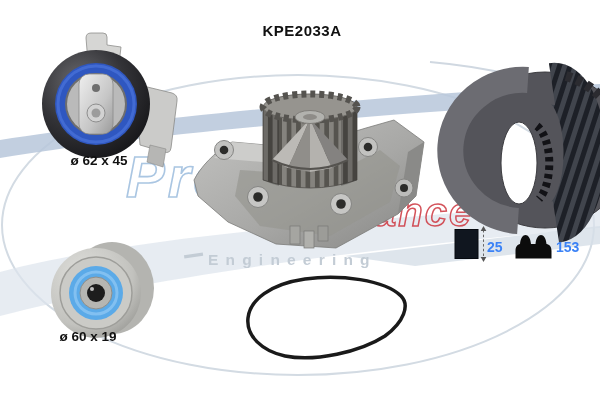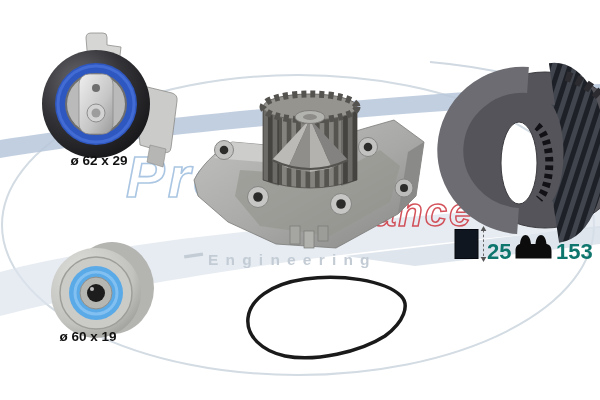--- a/index.html
+++ b/index.html
@@ -5,21 +5,21 @@
   html,body{margin:0;padding:0;background:#fff;}
   .stage{position:relative;width:600px;height:400px;background:#fff;overflow:hidden;
          font-family:"Liberation Sans",sans-serif;}
   .stage svg{position:absolute;left:0;top:0;}
   .txt{position:absolute;color:#111;white-space:nowrap;}
   .code-title{left:302px;top:22px;transform:translateX(-50%);
               font-size:15px;font-weight:bold;letter-spacing:.5px;}
   .dim-label{font-size:13.5px;font-weight:bold;}
   .dim-tensioner{left:99px;top:153px;transform:translateX(-50%);}
   .dim-idler{left:88px;top:329px;transform:translateX(-50%);}
-  .spec-num{font-size:22px;font-weight:bold;color:#0f766e;}
+  .spec-num{font-size:14px;font-weight:bold;color:#3b82f6;}
   .spec-width{left:487px;top:239px;}
   .spec-teeth{left:556px;top:239px;}
   .wm-blue-text{font-size:58px;font-weight:bold;font-style:italic;letter-spacing:3px;}
   .wm-red-text{font-size:40px;font-weight:bold;font-style:italic;letter-spacing:2px;}
   .wm-gray-text{font-size:15.5px;font-weight:bold;letter-spacing:7.2px;}
 </style>
 </head>
 <body>
 
 <div class="stage">
@@ -164,18 +164,19 @@
       <line x1="483.5" y1="230" x2="483.5" y2="258" stroke="#666" stroke-width="1" stroke-dasharray="2.5 2.2"></line>
       <path d="M483.5,226 l-2.8,5 h5.6 Z" fill="#555"></path>
       <path d="M483.5,262 l-2.8,-5 h5.6 Z" fill="#555"></path>
     </g>
     <path d="M515.5,258.5 L515.5,251 C515.5,246.5 517.5,244.5 520,244 C521,232 530,232 531,244
              L535.5,244 C536.5,232 545.5,232 546.5,244 C549.5,244.5 551.5,246.5 551.5,251
              L551.5,258.5 Z" fill="#0c0c0c"></path>
   </g>
 </svg>
 
-<div class="txt dim-label dim-tensioner">ø 62 x 29</div>
+<div class="txt code-title">KPE2033A</div>
+<div class="txt dim-label dim-tensioner">ø 62 x 45</div>
 <div class="txt dim-label dim-idler">ø 60 x 19</div>
 <div class="txt spec-num spec-width">25</div>
 <div class="txt spec-num spec-teeth">153</div>
 
 </div>
 
 </body></html>

